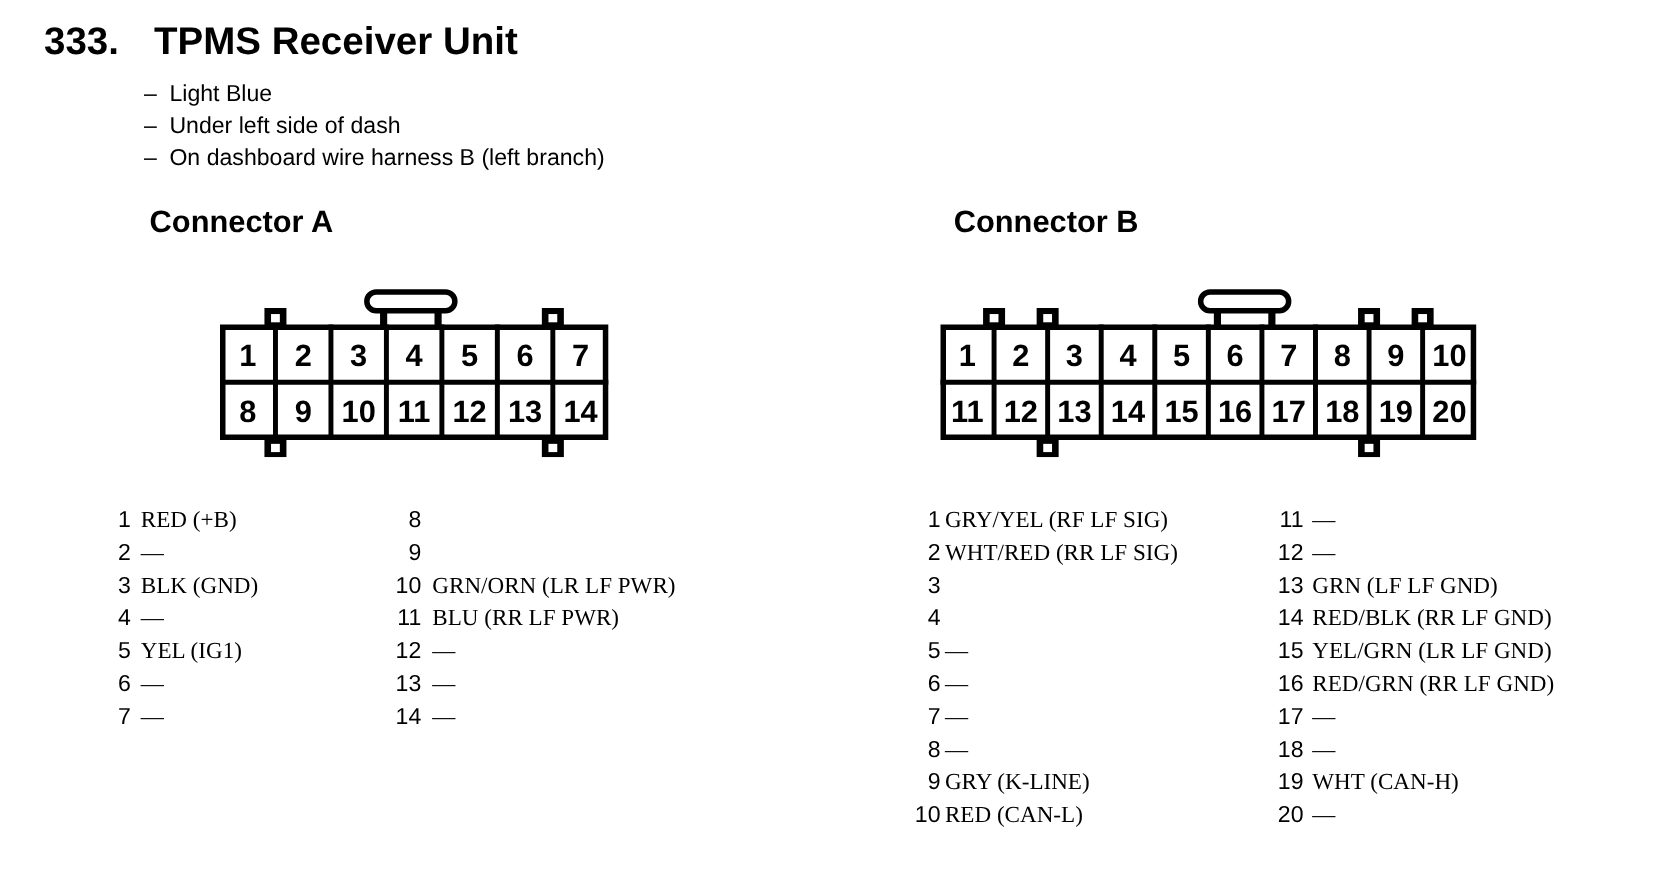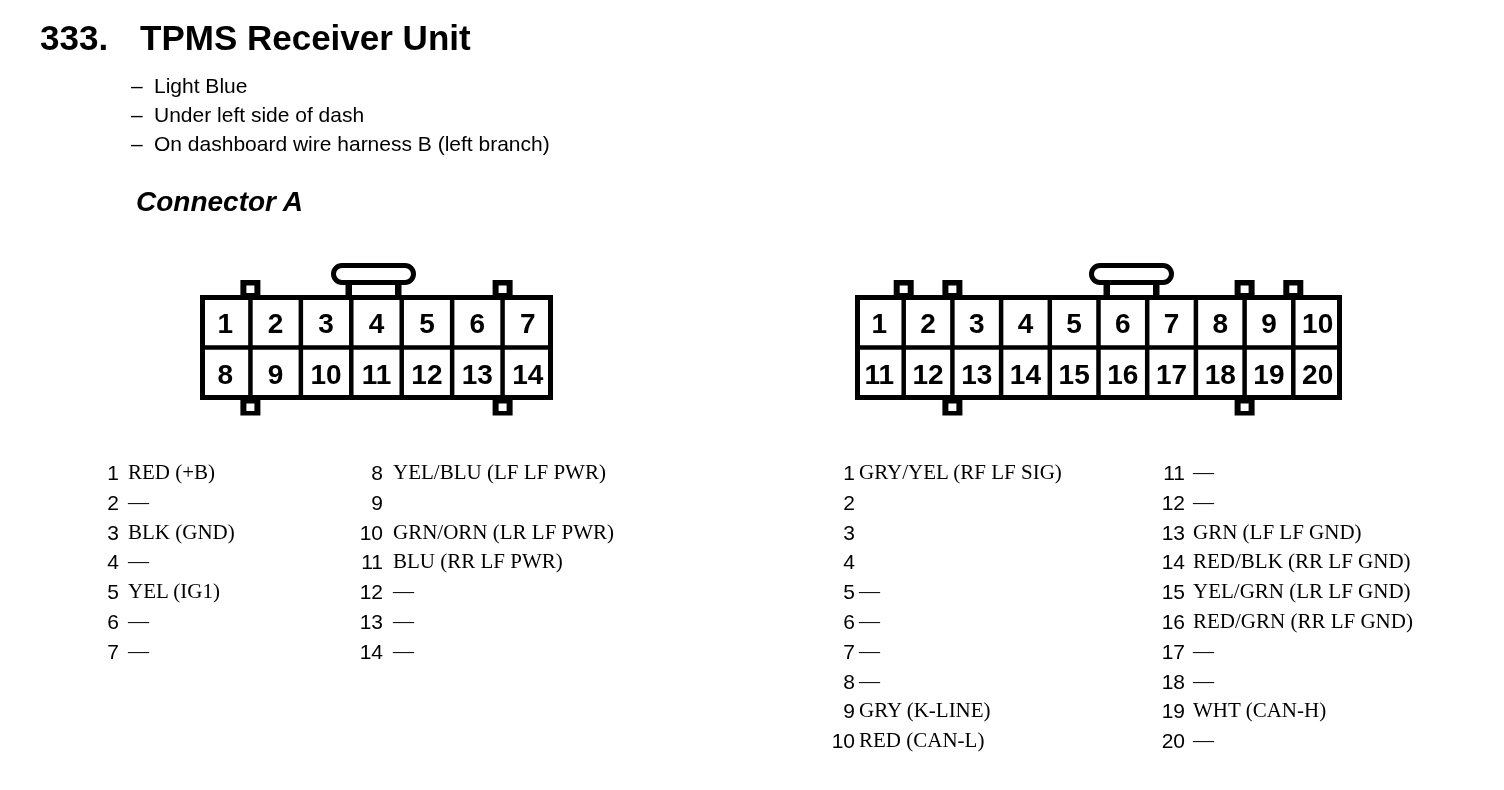--- a/index.html
+++ b/index.html
@@ -33,21 +33,21 @@
     margin: 0; padding: 0; list-style: none;
     font-size: 21px; line-height: 29px;
   }
   .note-item { display: flex; white-space: nowrap; }
   .note-dash { width: 23px; flex: 0 0 auto; }
 
   .connector-heading {
     margin: 0;
     font-size: 28px; font-weight: bold; line-height: 1.15;
   }
-  .heading-a { left: 136px; top: 186px; font-style: italic; }
+  .heading-a { left: 136px; top: 186px; }
   .heading-b { left: 867px; top: 186px; }
 
   .connector-svg { position: absolute; }
   .svg-a { left: 180px; top: 256px; width: 398px; height: 170px; }
   .svg-b { left: 835px; top: 256px; width: 532px; height: 170px; }
 
   .pin-col {
     position: absolute;
     top: 458px;
     font-size: 21px;
@@ -76,20 +76,21 @@
         <span>Under left side of dash</span>
       </li>
       <li class="note-item">
         <span class="note-dash">–</span>
         <span>On dashboard wire harness B (left branch)</span>
       </li>
     </ul>
 
   <h2 class="abs connector-heading heading-a">Connector A</h2>
 
+  <h2 class="abs connector-heading heading-b">Connector B</h2>
 
   <svg class="connector-svg svg-a" viewBox="180 256 398 170">
       <rect x="333.5" y="265.5" width="80" height="17" rx="8.5" fill="#fff" stroke="#000" stroke-width="5"></rect>
       <rect x="345.5" y="281" width="6.5" height="19" fill="#000"></rect>
       <rect x="395" y="281" width="6.5" height="19" fill="#000"></rect>
       <rect x="240.4" y="280" width="20" height="17" fill="#000"></rect>
       <rect x="246.4" y="285.5" width="8" height="7.5" fill="#fff"></rect>
       <rect x="492.6" y="280" width="20" height="17" fill="#000"></rect>
       <rect x="498.6" y="285.5" width="8" height="7.5" fill="#fff"></rect>
       <rect x="240.4" y="398" width="20" height="17.5" fill="#000"></rect>
@@ -196,21 +197,20 @@
           <span class="pin-label">—</span>
         </div>
         <div class="pin-row">
           <span class="pin-num" style="width: 22px; margin-right: 9px;">7</span>
           <span class="pin-label">—</span>
         </div>
       </div>
       <div class="pin-col" style="left: 355px;">
         <div class="pin-row">
           <span class="pin-num" style="width: 28px; margin-right: 10px;">8</span>
-          <span class="pin-label">YEL/BLU (LF LF PWR)</span>
         </div>
         <div class="pin-row">
           <span class="pin-num" style="width: 28px; margin-right: 10px;">9</span>
         </div>
         <div class="pin-row">
           <span class="pin-num" style="width: 28px; margin-right: 10px;">10</span>
           <span class="pin-label">GRN/ORN (LR LF PWR)</span>
         </div>
         <div class="pin-row">
           <span class="pin-num" style="width: 28px; margin-right: 10px;">11</span>
@@ -231,20 +231,21 @@
       </div>
     </div>
   <div id="lists-b">
       <div class="pin-col" style="left: 829px;">
         <div class="pin-row">
           <span class="pin-num" style="width: 26px; margin-right: 4px;">1</span>
           <span class="pin-label">GRY/YEL (RF LF SIG)</span>
         </div>
         <div class="pin-row">
           <span class="pin-num" style="width: 26px; margin-right: 4px;">2</span>
+          <span class="pin-label">WHT/RED (RR LF SIG)</span>
         </div>
         <div class="pin-row">
           <span class="pin-num" style="width: 26px; margin-right: 4px;">3</span>
         </div>
         <div class="pin-row">
           <span class="pin-num" style="width: 26px; margin-right: 4px;">4</span>
         </div>
         <div class="pin-row">
           <span class="pin-num" style="width: 26px; margin-right: 4px;">5</span>
           <span class="pin-label">—</span>

